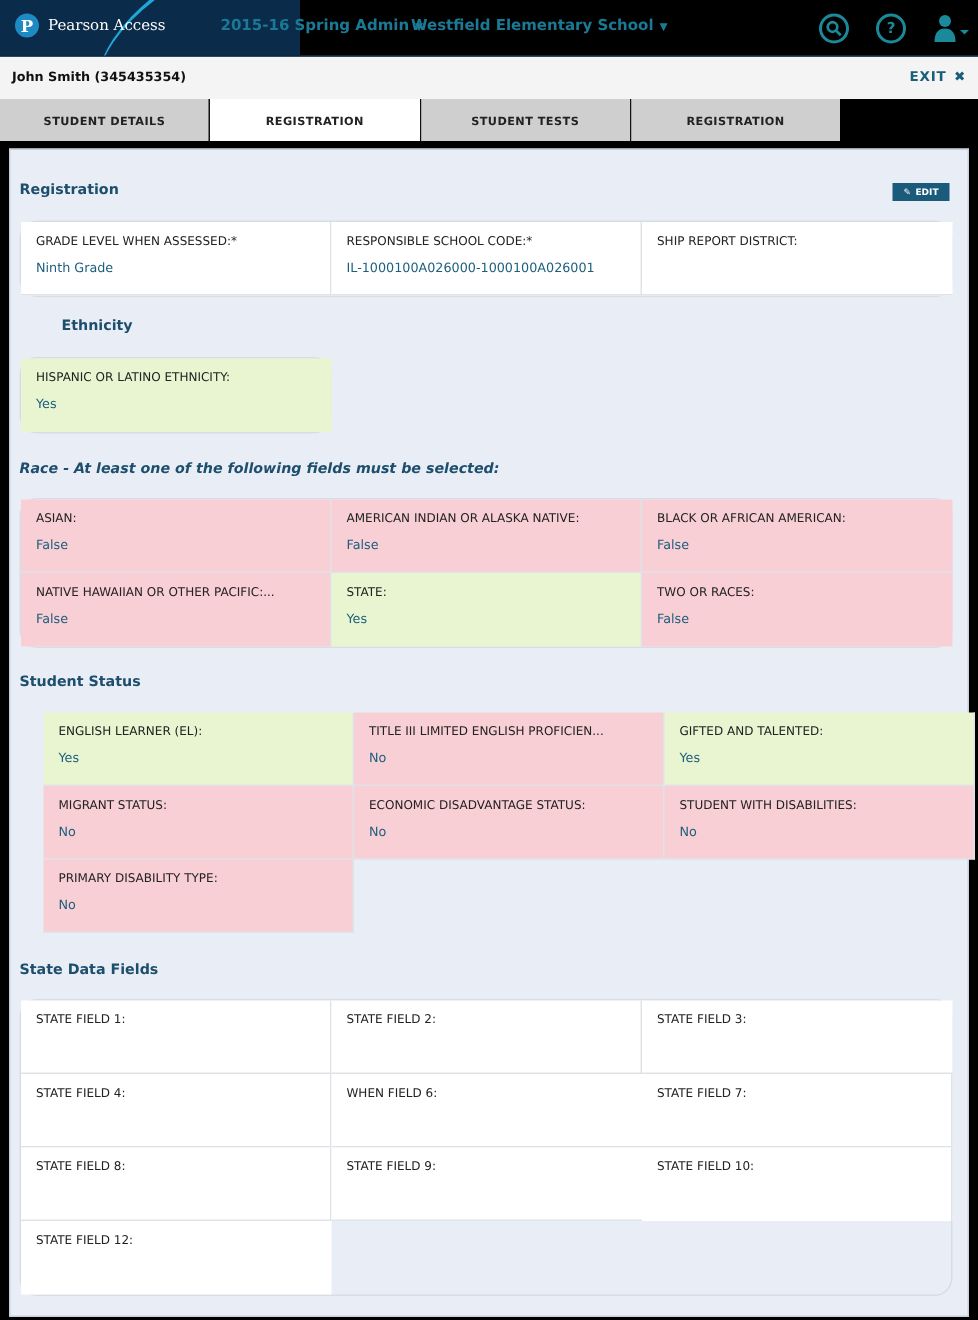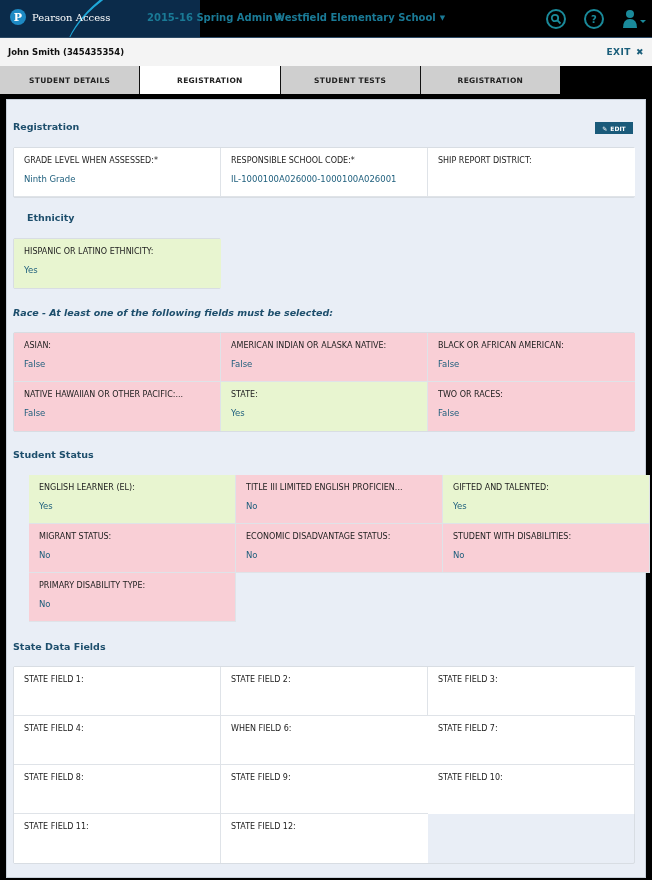--- a/index.html
+++ b/index.html
@@ -26,21 +26,21 @@
   .tabs { display: flex; width: 560px; height: 28px; background: #f4f4f4; }
   .tab { flex: 1; height: 28px; background: #cfcfcf; border-right: 1px solid #111; display: flex; align-items: center; justify-content: center; font-size: 7.5px; font-weight: bold; color: #222; letter-spacing: 0.3px; }
   .tab.active { background: #fff; }
   .tab:last-child { border-right: none; }
 
   
   .main { position: absolute; left: 6px; top: 99px; width: 640px; height: 779px; background: #e9eef6; border: 1px solid #c8d0da; padding: 0 6px; }
   .section-title { font-size: 9.5px; font-weight: bold; color: #1d4e6c; }
   .edit-btn { position: absolute; right: 12px; top: 22px; width: 38px; height: 12px; background: #1a5a7a; color: #fff; font-size: 6px; font-weight: bold; display: flex; align-items: center; justify-content: center; gap: 3px; }
 
-  .grid { display: grid; grid-template-columns: repeat(3, 207px); border: 1px solid #d8dde3; border-radius: 2px; width: 622px; }
+  .grid { display: grid; grid-template-columns: repeat(3, 207px); border: 1px solid #d8dde3; border-radius: 12px; width: 622px; }
   .cell { height: 49px; padding: 8px 10px; border-right: 1px solid #dfe3e8; border-bottom: 1px solid #dfe3e8; background: #fff; }
   .cell.yes { background: #e8f5d0; }
   .cell.no { background: #f9cfd6; }
   .cell.blank { background: transparent; border: none; }
   .cell-label { font-size: 8px; color: #222; white-space: nowrap; overflow: hidden; text-overflow: ellipsis; }
   .cell-value { font-size: 8.5px; color: #1d5e7c; margin-top: 9px; }
   .state-grid .cell { height: 49px; }
 </style>
 </head>
 <body>
@@ -106,21 +106,21 @@
     <div class="cell">
       <div class="cell-label">RESPONSIBLE SCHOOL CODE:*</div>
       <div class="cell-value">IL-1000100A026000-1000100A026001</div>
     </div>
     <div class="cell" style="border-right:none;">
       <div class="cell-label">SHIP REPORT DISTRICT:</div>
       <div class="cell-value"></div>
     </div>
   </div>
 
-  <div class="section-title" style="position:absolute; left:8px; top:112px;padding-left:12px;">Ethnicity</div>
+  <div class="section-title" style="position:absolute; left:22px; top:112px;padding-left:12px;">Ethnicity</div>
   <div class="grid" style="position:absolute; left:6px; top:138px; grid-template-columns: 207px; width:208px;">
     <div class="cell yes" style="border-right:none; border-bottom:none;">
       <div class="cell-label">HISPANIC OR LATINO ETHNICITY:</div>
       <div class="cell-value">Yes</div>
     </div>
   </div>
 
   <div class="section-title" style="position:absolute; left:6px; top:207px;font-style:italic;">Race - At least one of the following fields must be selected:</div>
   <div class="grid" style="position:absolute; left:6px; top:232px;">
     <div class="cell no">
@@ -205,20 +205,17 @@
       </div>
     <div class="cell">
         <div class="cell-label">STATE FIELD 8:</div>
       </div>
     <div class="cell" style="border-right:none;">
         <div class="cell-label">STATE FIELD 9:</div>
       </div>
     <div class="cell" style="border-bottom:none;">
         <div class="cell-label">STATE FIELD 10:</div>
       </div>
-    <div class="cell" style="border-bottom:none;">
-        <div class="cell-label">STATE FIELD 11:</div>
-      </div>
     <div class="cell" style="border-right:none; border-bottom:none;">
         <div class="cell-label">STATE FIELD 12:</div>
       </div>
   </div>
 </div>
 
 </body></html>

